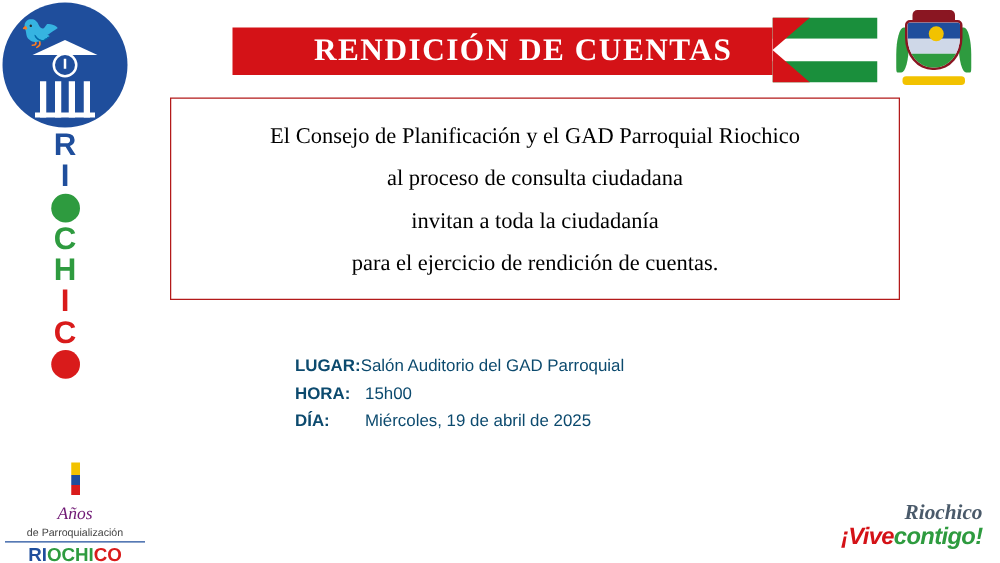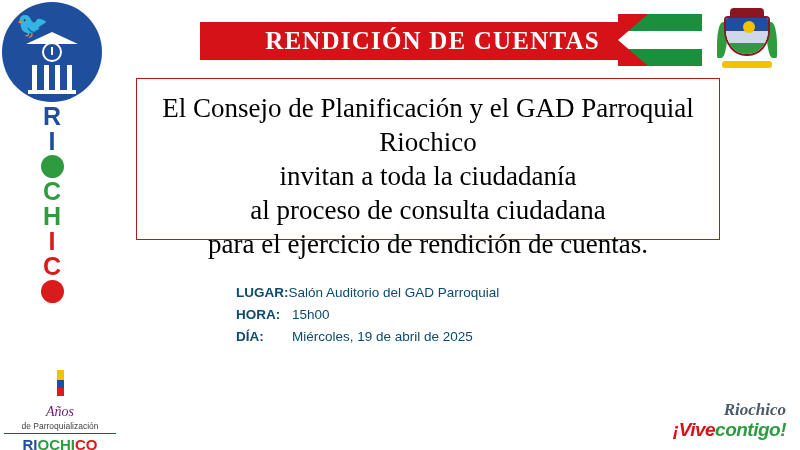--- a/index.html
+++ b/index.html
@@ -143,21 +143,21 @@
     font-size: 15px;
     letter-spacing: 0px;
   }
   .anniv .rname .b { color: #1f4e9c; }
   .anniv .rname .g { color: #2e9b3f; }
   .anniv .rname .r { color: #d91b1b; }
 
   
   .title-banner {
     position: absolute;
-    left: 200px; top: 22px;
+    left: 186px; top: 22px;
     width: 465px; height: 38px;
     background: #d41217;
     display: flex; align-items: center; justify-content: center;
   }
   .title-banner span {
     font-family: "Liberation Serif", serif;
     font-weight: bold;
     font-size: 25px;
     color: #ffffff;
     letter-spacing: 1.2px;
@@ -253,21 +253,21 @@
     position: absolute;
     left: 136px; top: 78px;
     width: 584px; height: 162px;
     border: 1.5px solid #b31a1a;
     background: #ffffff;
     padding: 12px 14px 0;
   }
   .invite-box p {
     margin: 0;
     font-family: "Liberation Serif", serif;
-    font-size: 27px;
+    font-size: 18px;
     color: #000000;
     text-align: center;
     line-height: 34px;
   }
 
   
   .details {
     position: absolute;
     left: 236px; top: 282px;
     width: 420px;
@@ -379,22 +379,22 @@
       <div class="top"></div>
       <div class="mid"></div>
       <div class="bot"></div>
       <div class="sun"></div>
     </div>
     <div class="ribbon"></div>
   </div>
 
   <div class="invite-box">
     <p>El Consejo de Planificación y el GAD Parroquial Riochico</p>
+    <p>al proceso de consulta ciudadana</p>
     <p>invitan a toda la ciudadanía</p>
-    <p>al proceso de consulta ciudadana</p>
     <p>para el ejercicio de rendición de cuentas.</p>
   </div>
 
   <div class="details">
     <div class="row lugar">
       <span class="lbl">LUGAR:</span>
       <span class="val">Salón Auditorio del GAD Parroquial</span>
     </div>
     <div class="row hora">
       <span class="lbl">HORA:</span>

